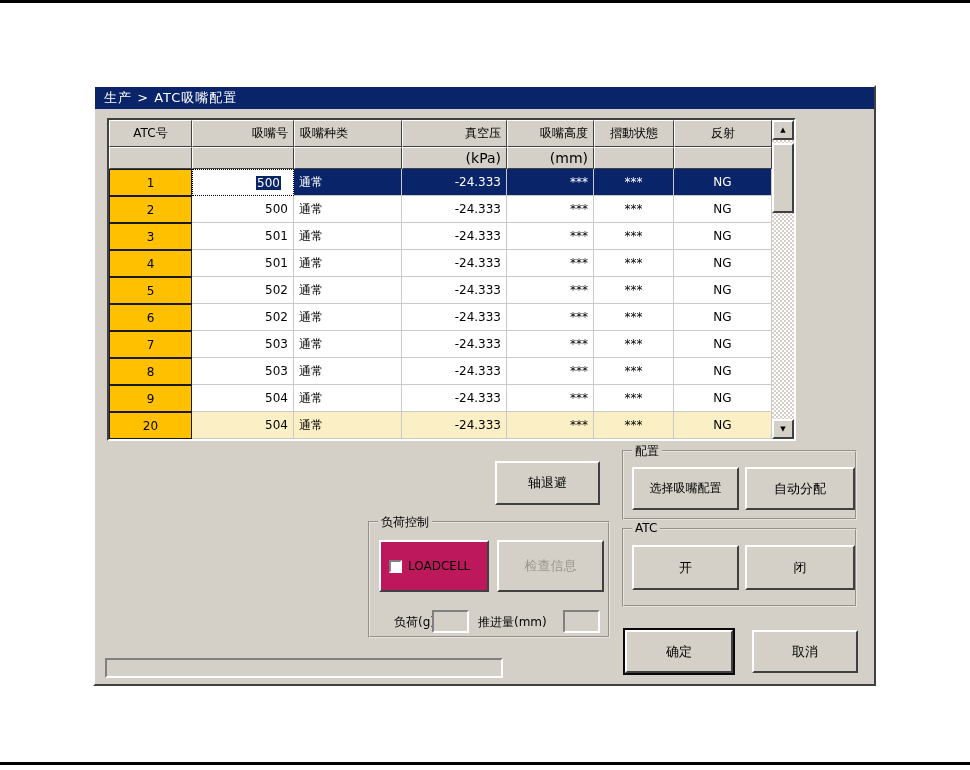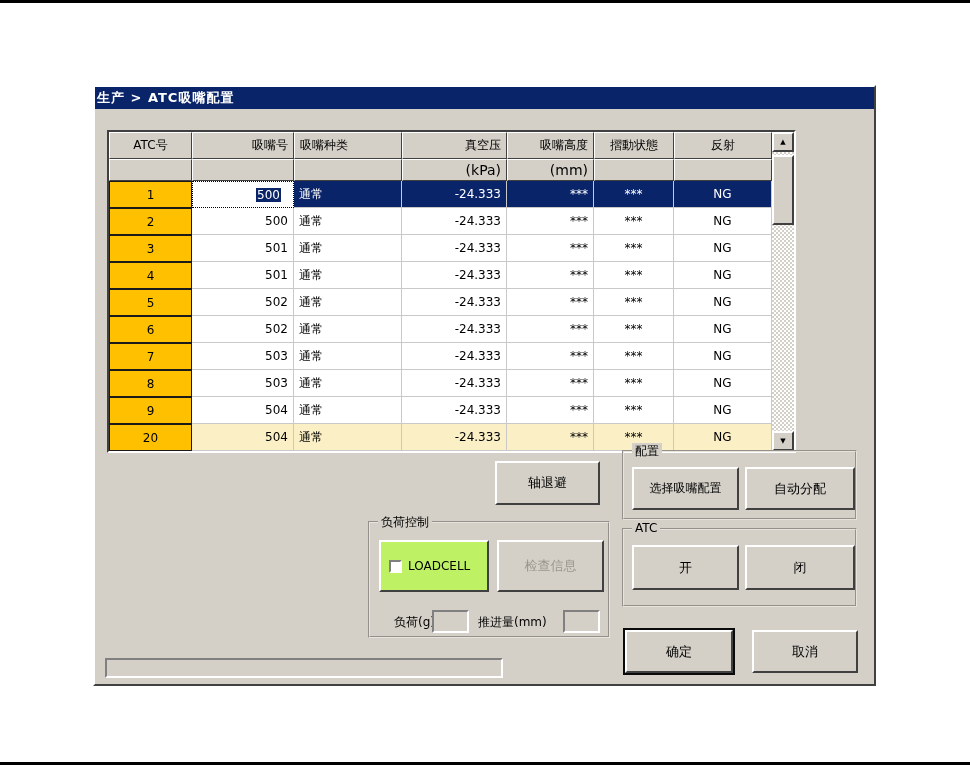--- a/index.html
+++ b/index.html
@@ -6,25 +6,25 @@
   html,body { width:970px; height:770px; background:#ffffff; overflow:hidden;
     font-family:"DejaVu Sans","Liberation Sans",sans-serif; }
   .page { position:relative; width:970px; height:770px; background:#ffffff; }
   .edge-top   { position:absolute; left:0; top:0; width:970px; height:3px; background:#000000; }
   .edge-bottom{ position:absolute; left:0; top:762px; width:970px; height:3px; background:#000000; }
 
   
   .dialog { position:absolute; left:93px; top:85px; width:783px; height:601px;
     background:#D4D0C8; border:2px solid; border-color:#FFFFFF #404040 #404040 #FFFFFF; }
   .titlebar { position:absolute; left:0; top:0; width:779px; height:22px;
-    background:var(--titlebar,#0A246A); color:#ffffff; font-weight:bold; font-size:13px;
-    line-height:22px; padding-left:2px; letter-spacing:1px; }
-
-  
-  .grid { position:absolute; left:12px; top:43px; width:689px; height:323px;
+    background:var(--titlebar,#0A246A); color:#ffffff; font-weight:normal; font-size:13px;
+    line-height:22px; padding-left:9px; letter-spacing:1px; }
+
+  
+  .grid { position:absolute; left:12px; top:31px; width:689px; height:323px;
     border:2px solid; border-color:#404040 #FFFFFF #FFFFFF #404040; background:#D4D0C8;
     display:flex; }
   .grid-table { width:663px; }
   .hrow { display:flex; }
   .hcell { background:#D4D0C8; border:1px solid; border-color:#FFFFFF #404040 #404040 #FFFFFF;
     font-size:12px; color:#000; display:flex; align-items:center; padding:0 5px; height:27px; }
   .hcell.units { height:22px; font-size:14px; }
   .trow { display:flex; height:27px; background:#ffffff; }
   .cell { font-size:12px; color:#000; display:flex; align-items:center; padding:0 5px;
     border-right:1px solid #c9c9c9; border-bottom:1px solid #c9c9c9; background:#ffffff; }
@@ -58,21 +58,21 @@
   
   .btn { position:absolute; background:#D4D0C8; border:2px solid;
     border-color:#FFFFFF #404040 #404040 #FFFFFF; font-size:13px; color:#000;
     display:flex; align-items:center; justify-content:center; cursor:default;
     font-family:"DejaVu Sans","Liberation Sans",sans-serif; }
   .btn.default { box-shadow:0 0 0 2px #0a0a0a; }
   .btn.disabled { color:#9a968b; }
   .groupbox { position:absolute; border:2px groove #e8e4dc; }
   .group-legend { position:absolute; top:-9px; left:8px; background:#D4D0C8;
     padding:0 3px; font-size:12px; color:#000; }
-  .panel-raised { position:absolute; background:#bef264; border:2px solid;
+  .panel-raised { position:absolute; background:#be185d; border:2px solid;
     border-color:#FFFFFF #404040 #404040 #FFFFFF; display:flex; align-items:center;
     padding-left:8px; gap:6px; }
   .checkbox { width:13px; height:13px; background:#ffffff; border:2px solid;
     border-color:#808080 #FFFFFF #FFFFFF #808080; flex:0 0 13px; }
   .small-label { position:absolute; font-size:12px; color:#000; }
   .field { position:absolute; background:#D4D0C8; border:2px solid;
     border-color:#808080 #FFFFFF #FFFFFF #808080; font-size:12px; color:#000;
     display:flex; align-items:center; padding:0 3px; }
   .statusbar { position:absolute; left:10px; top:571px; width:398px; height:20px;
     background:#D4D0C8; border:2px solid; border-color:#808080 #FFFFFF #FFFFFF #808080;

